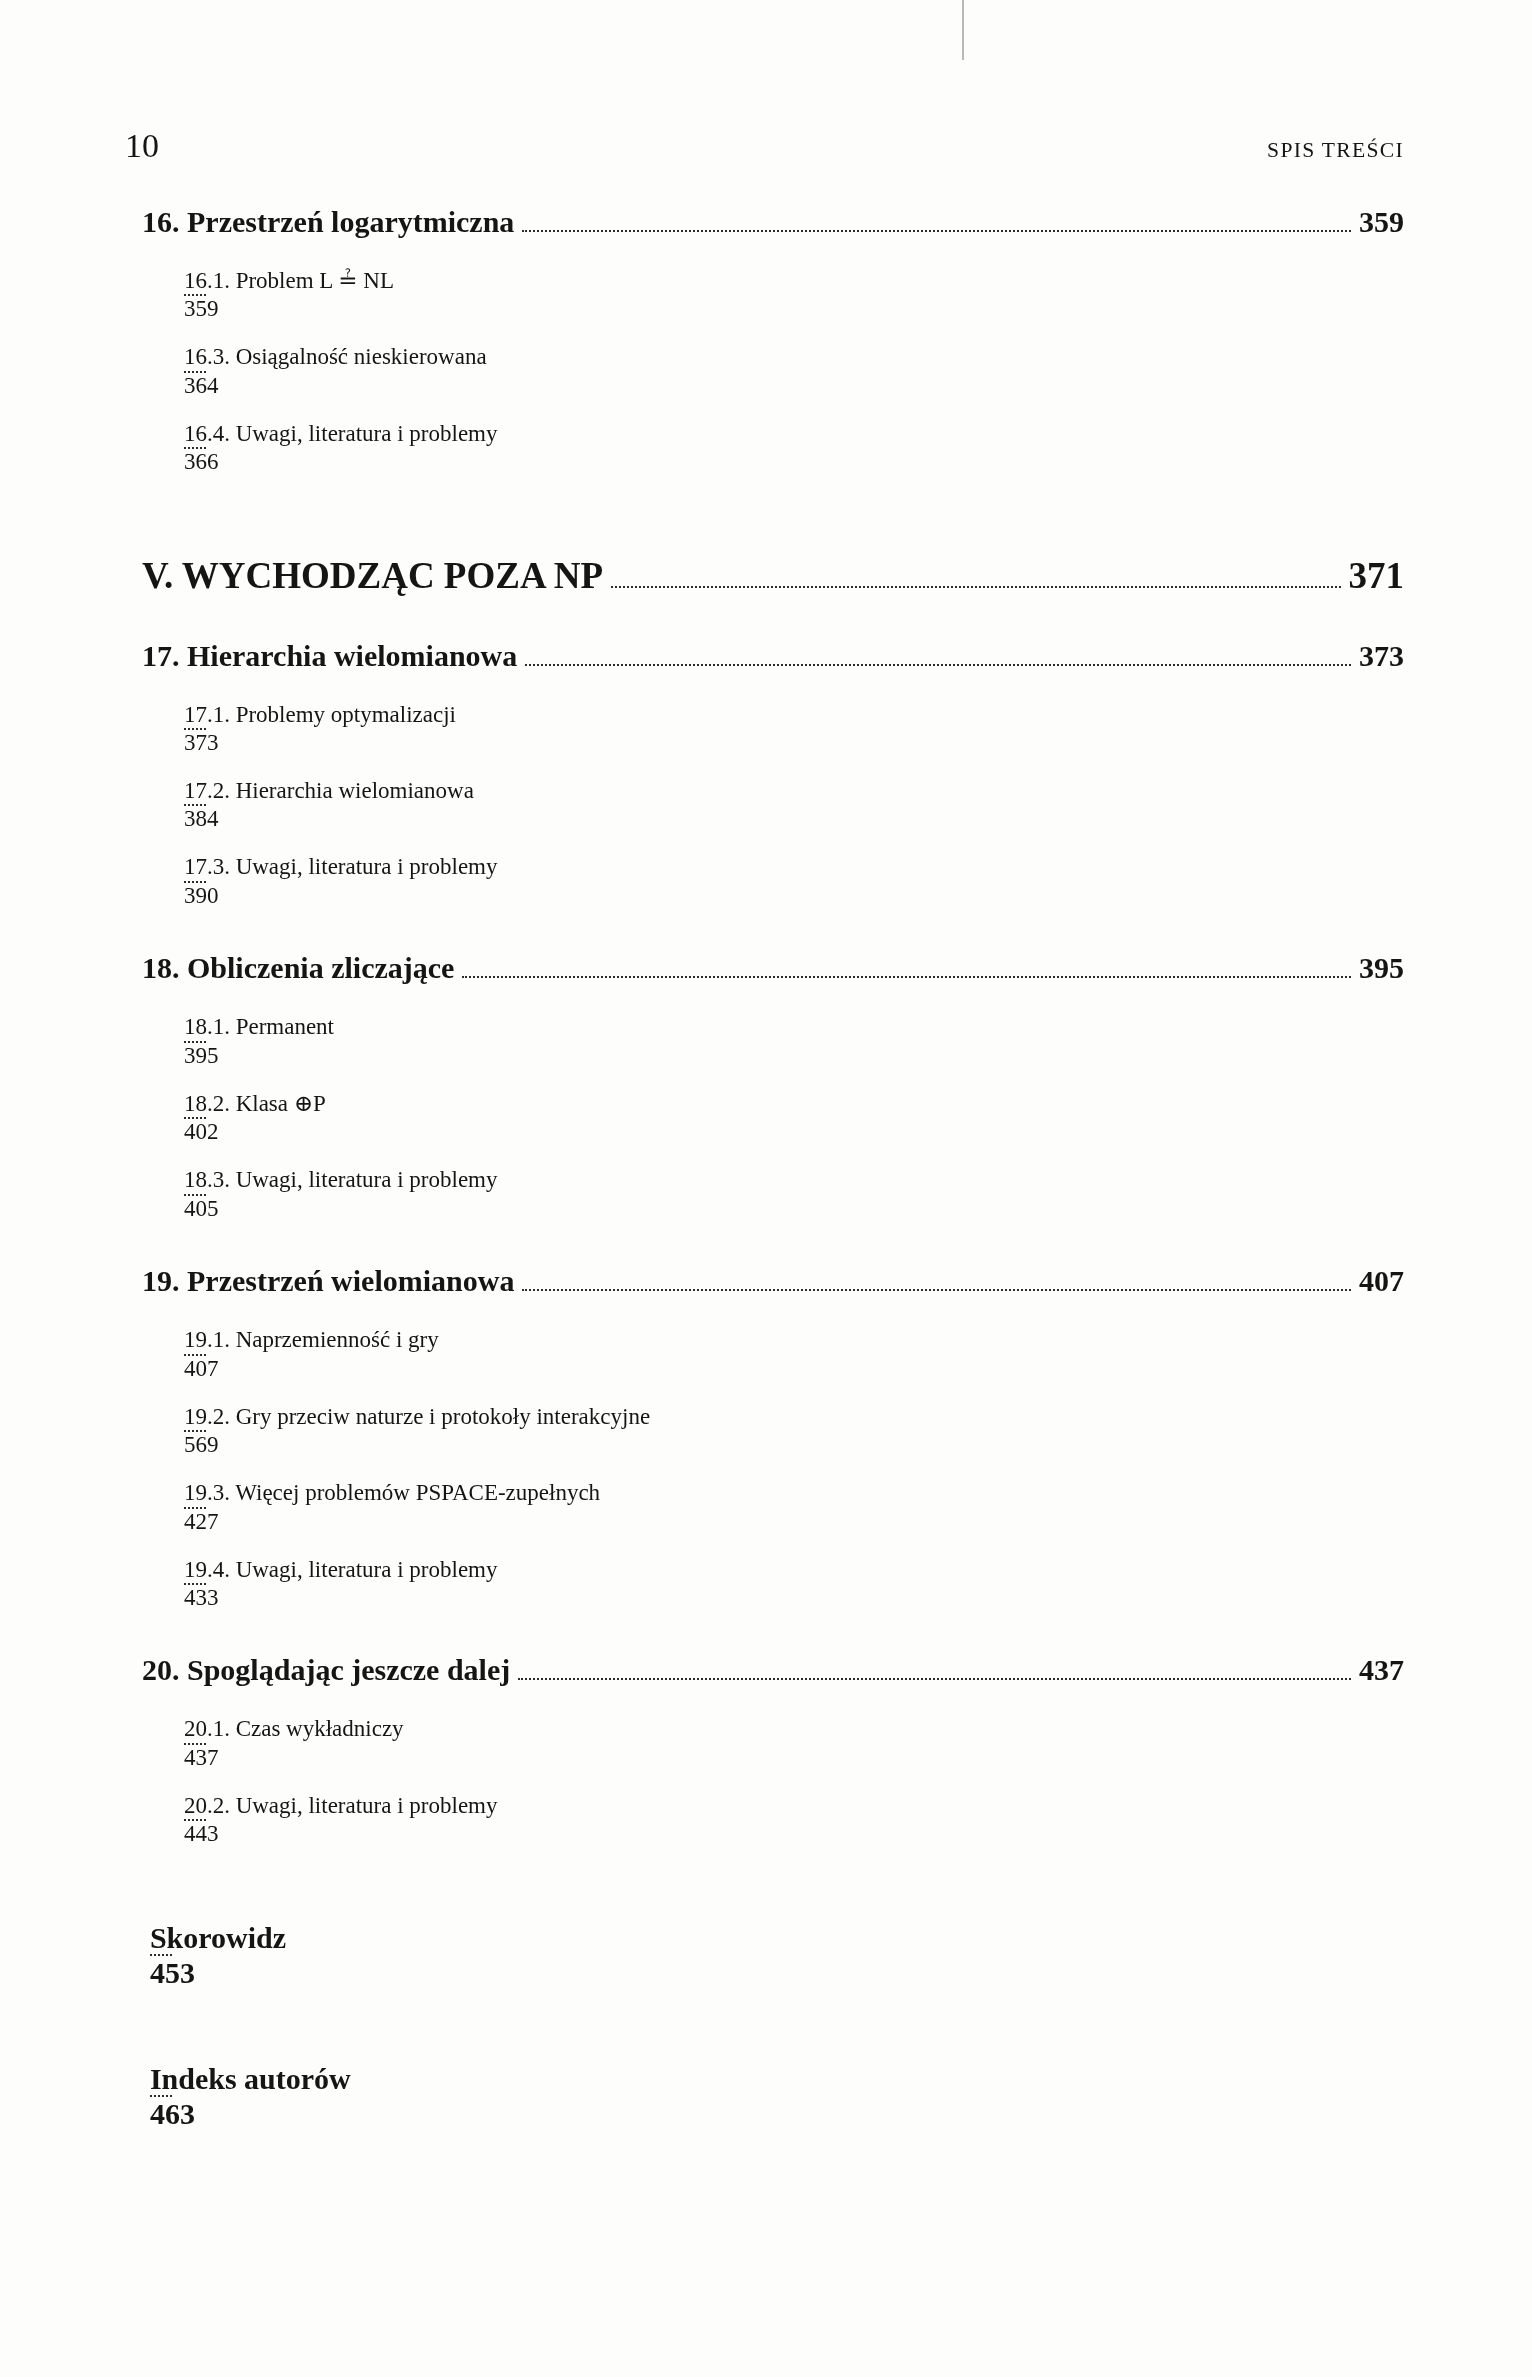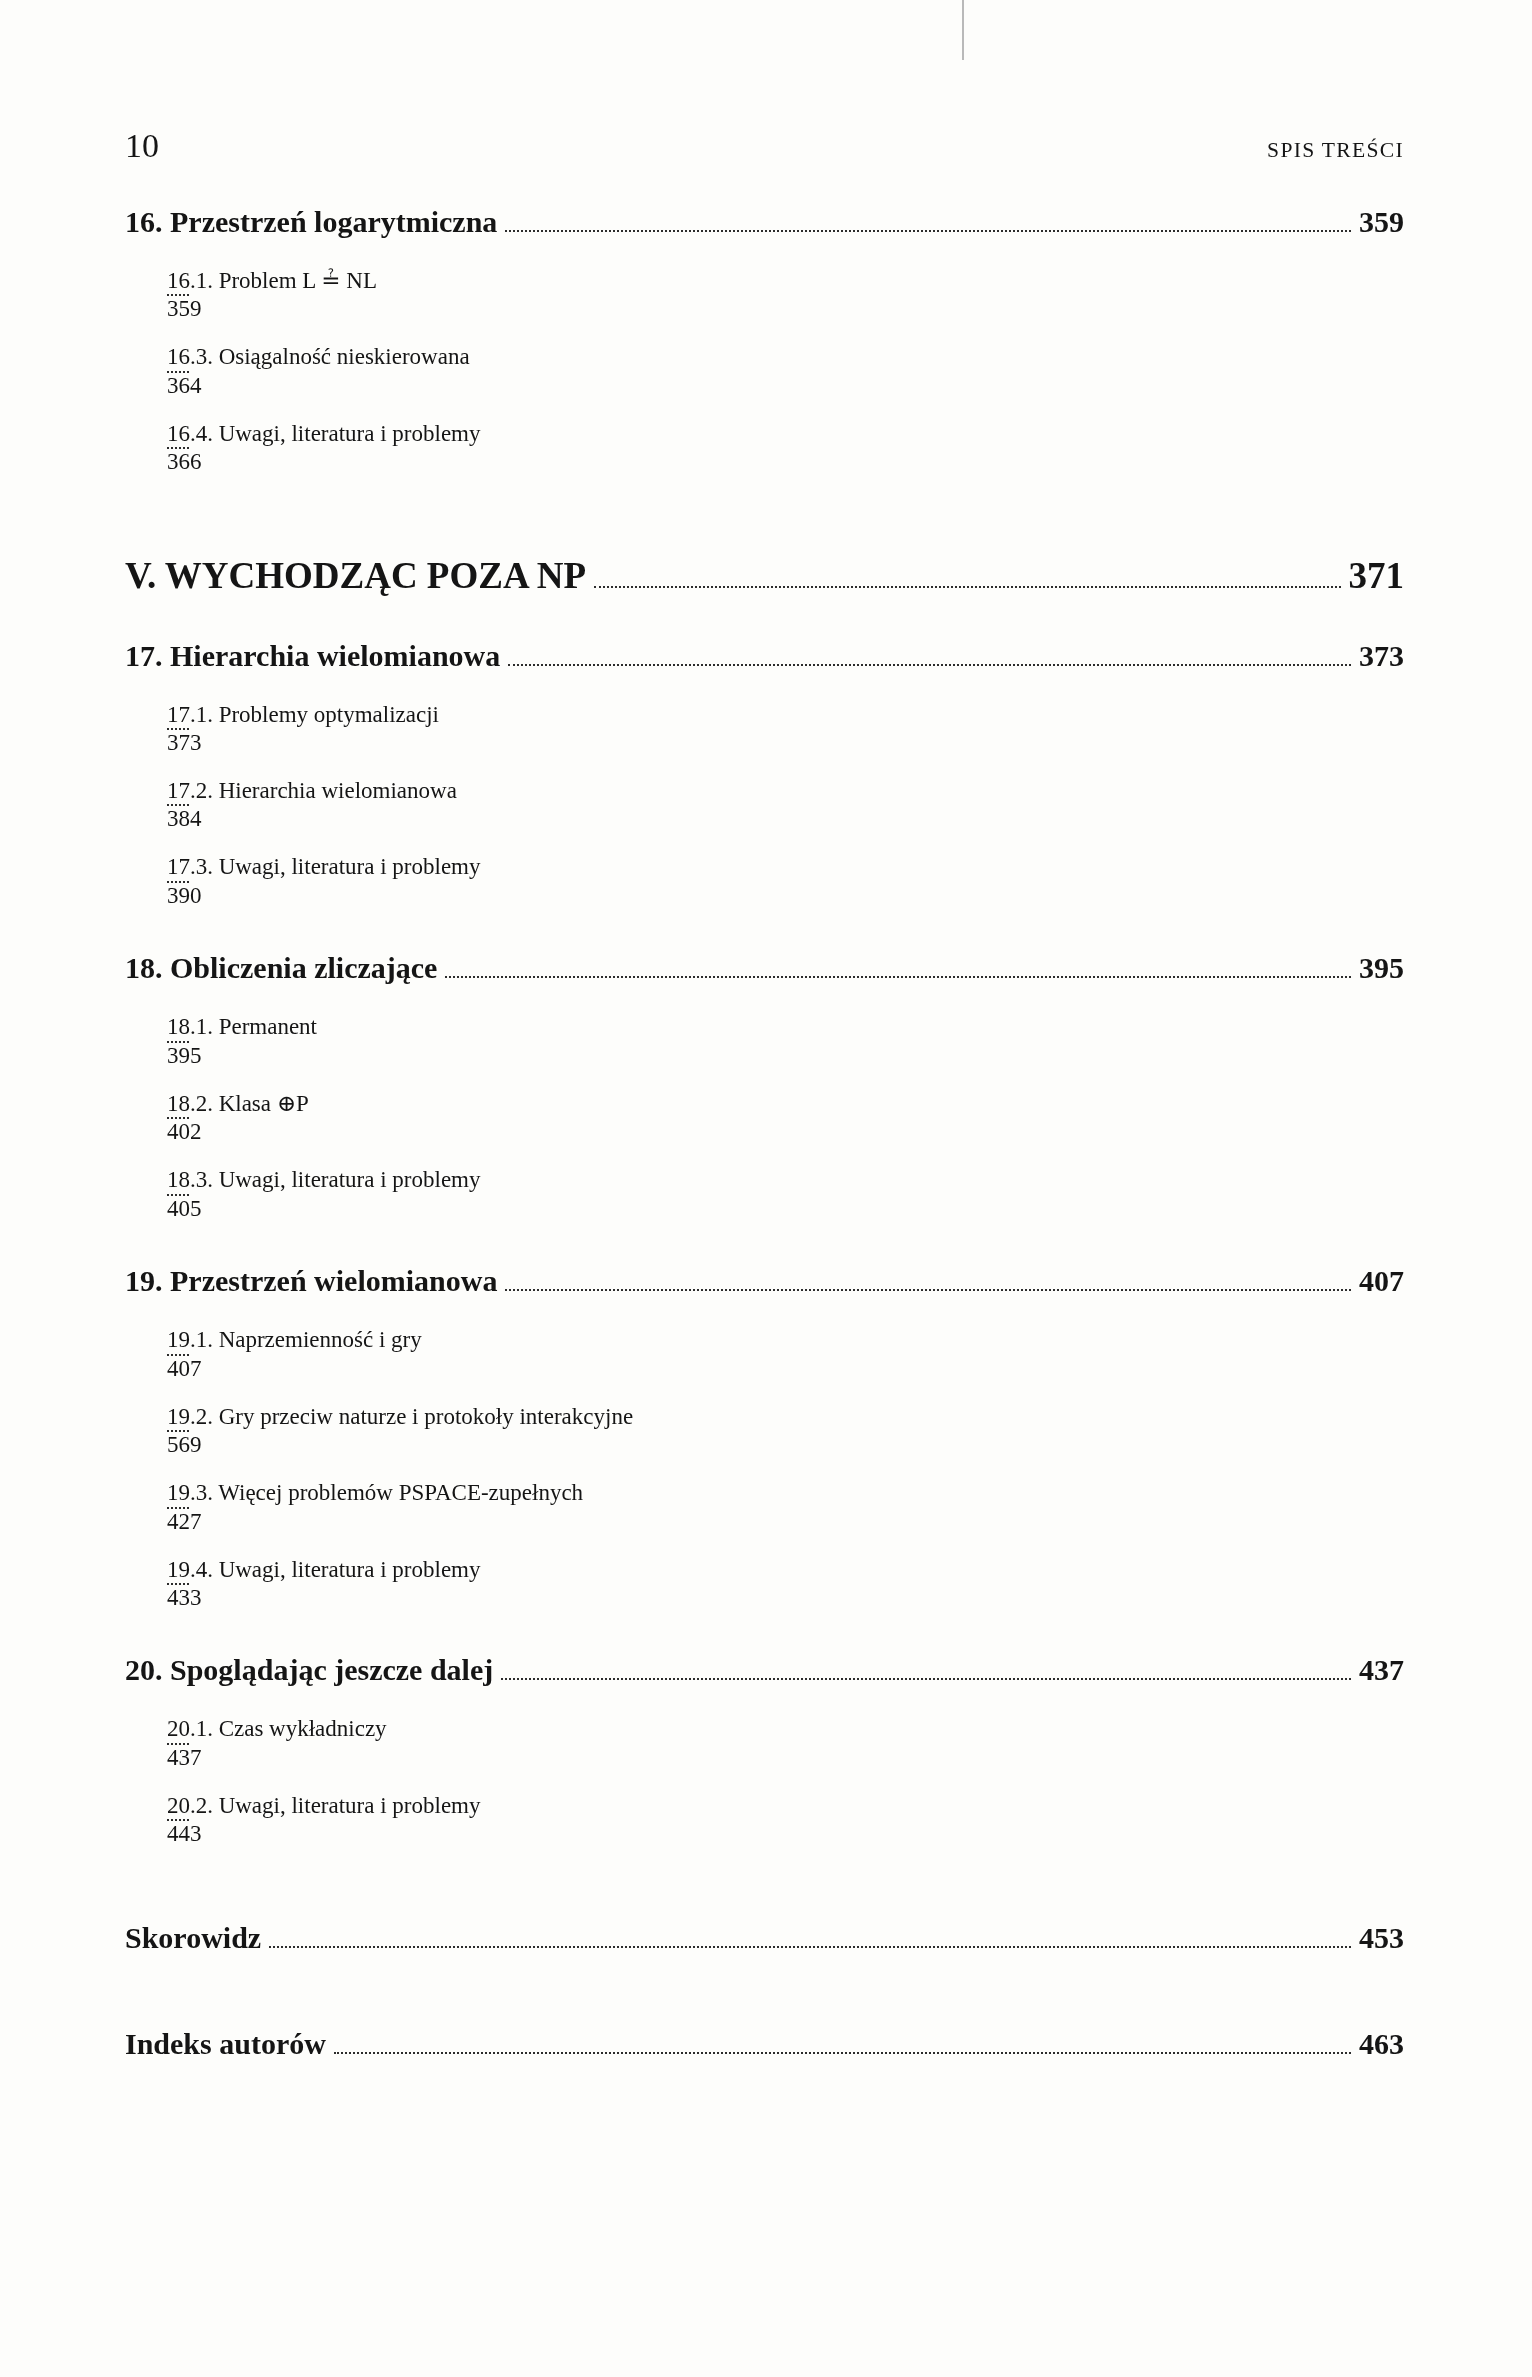--- a/index.html
+++ b/index.html
@@ -32,20 +32,21 @@
     justify-content: space-between;
     align-items: baseline;
     margin-bottom: 34px;
   }
   .folio { font-size: 34px; line-height: 1; }
   .running-head { font-size: 21.6px; letter-spacing: 1.3px; line-height: 1; }
 
   .entry {
     display: flex;
     align-items: baseline;
+    margin-left: 17px;
   }
   .entry .label { white-space: pre-wrap; }
   .entry .dots {
     flex: 1 1 auto;
     min-width: 22px;
     margin: 0 7.9px;
     border-bottom: 2.6px dotted #2c2c2c;
   }
   .entry .pagenum { white-space: nowrap; }
 
@@ -68,20 +69,21 @@
     line-height: 1.15;
     margin-bottom: 21.6px;
     padding-left: 34px;
     flex-direction: column;
   }
   .entry-backmatter {
     font-weight: bold;
     font-size: 30px;
     line-height: 1.1;
     margin-top: 73px;
+    flex-direction: column;
   }
 </style>
 </head>
 <body>
 
 <div class="page">
   <div class="scan-line"></div>
 
   <div class="header">
     <span class="folio">10</span>

